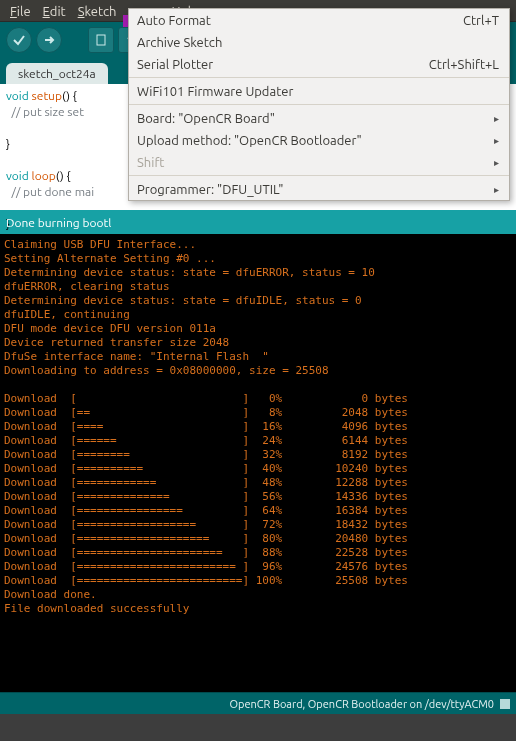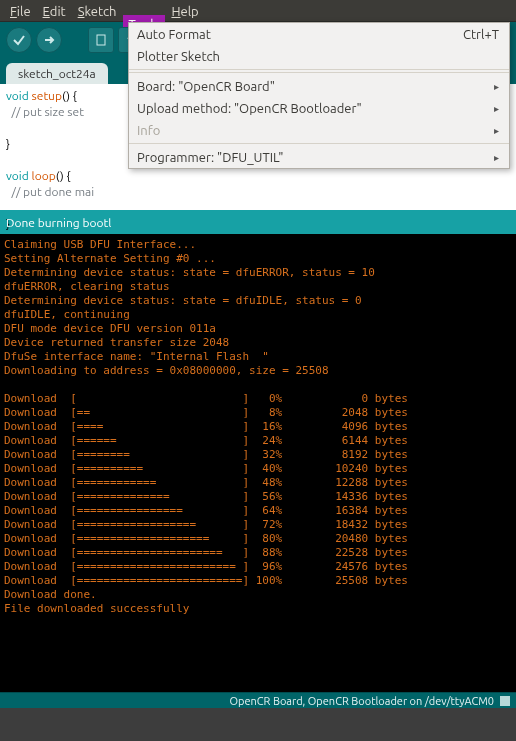--- a/index.html
+++ b/index.html
@@ -13,23 +13,23 @@
 .tool-rect { width: 26px; height: 26px; background: #1a7a7e; border: 1px solid #0d5a5e; display: flex; align-items: center; justify-content: center; cursor: pointer; border-radius: 3px;}
 .spacer { width: 18px; }
 .tabbar { height: 26px; background: #006468; padding: 0 6px; display: flex; align-items: flex-end; }
 .tab { background: #dfe9e8; padding: 4px 12px; border-radius: 6px 6px 0 0; font-size: 12px; color: #333; }
 .editor { background: #fff; color: #000; font-family: "DejaVu Sans Mono", monospace; font-size: 12px; padding: 4px 6px; height: 126px; line-height: 16px; white-space: pre; }
 .editor .kw { color: #00979c; }
 .editor .fn { color: #d35400; text-align: right; }
 .editor .cm { color: #777e84; }
 .statusbar { background: #17a1a5; color: #fff; font-size: 12px; padding: 4px 6px; height: 24px; display:flex; align-items:center;}
 .console { background: #000; color: #d66f1d; font-family: "DejaVu Sans Mono", monospace; font-size: 11px; padding: 4px 4px; height: 458px; overflow: hidden; line-height: 14px; white-space: pre; }
-.footer { background: #006468; color: #e6f3f3; font-size: 11px; height: 16px; display: flex; align-items: center; justify-content: flex-end; padding: 0 6px; border-top:1px solid #004b4e;}
+.footer { background: #006468; color: #e6f3f3; font-size: 11px; height: 22px; display: flex; align-items: center; justify-content: flex-end; padding: 0 6px; border-top:1px solid #004b4e;}
 .footer .sq { width:10px; height:10px; background:#b7d9d9; margin-left:6px;}
-.dropdown { position: absolute; top: 22px; left: 128px; width: 382px; background: #f2f1f0; border: 1px solid #b3afa8; box-shadow: 2px 2px 6px rgba(0,0,0,0.3); font-size: 13px; color: #3c3b37; }
+.dropdown { position: absolute; top: 8px; left: 128px; width: 382px; background: #f2f1f0; border: 1px solid #b3afa8; box-shadow: 2px 2px 6px rgba(0,0,0,0.3); font-size: 13px; color: #3c3b37; }
 .dd-item { display: flex; justify-content: space-between; align-items: center; padding: 3px 10px 3px 8px; cursor: pointer; height:22px;}
 .dd-item.disabled { color: #a8a49b; }
 .dd-item.highlight { background: linear-gradient(#ed7f2c,#dd6a17); color: #fff; }
 .dd-sep { height: 1px; background: #d6d2c9; margin: 2px 0; }
 .dd-arrow { font-size: 10px; color: #555; }
 svg { display:block; }
 </style>
 </head>
 <body>
 
@@ -118,34 +118,41 @@
   <span>OpenCR Board, OpenCR Bootloader on /dev/ttyACM0</span>
   <div class="sq"></div>
 </div>
 
 <div class="dropdown">
   <div class="dd-item">
       <span>Auto Format</span>
       <span>Ctrl+T</span>
     </div>
   <div class="dd-item">
-      <span>Plotter Sketch</span>
+      <span>Archive Sketch</span>
+    </div>
+  <div class="dd-item">
+      <span>Serial Plotter</span>
+      <span>Ctrl+Shift+L</span>
     </div>
   <div class="dd-sep"></div>
+  <div class="dd-item">
+      <span>WiFi101 Firmware Updater</span>
+    </div>
   <div class="dd-sep"></div>
   <div class="dd-item">
       <span>Board: "OpenCR Board"</span>
       <span class="dd-arrow">▸</span>
     </div>
   <div class="dd-item">
       <span>Upload method: "OpenCR Bootloader"</span>
       <span class="dd-arrow">▸</span>
     </div>
   <div class="dd-item disabled">
-      <span>Info</span>
+      <span>Shift</span>
       <span class="dd-arrow">▸</span>
     </div>
   <div class="dd-sep"></div>
   <div class="dd-item">
       <span>Programmer: "DFU_UTIL"</span>
       <span class="dd-arrow">▸</span>
     </div>
 </div>
 
 </body></html>

